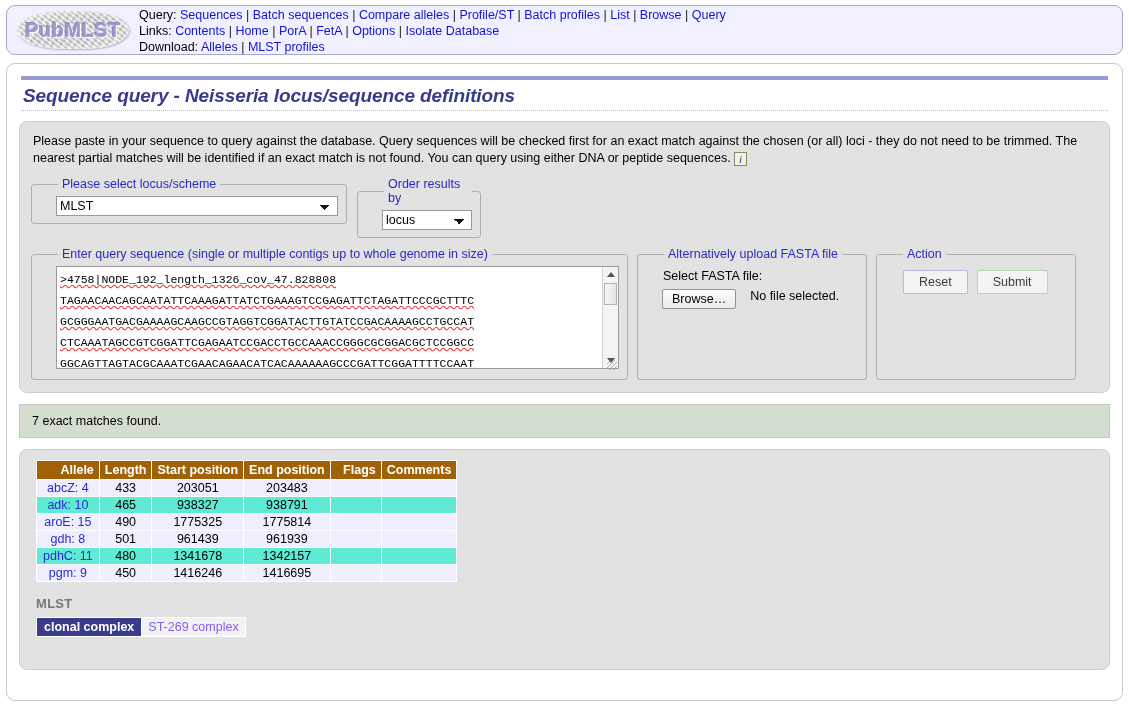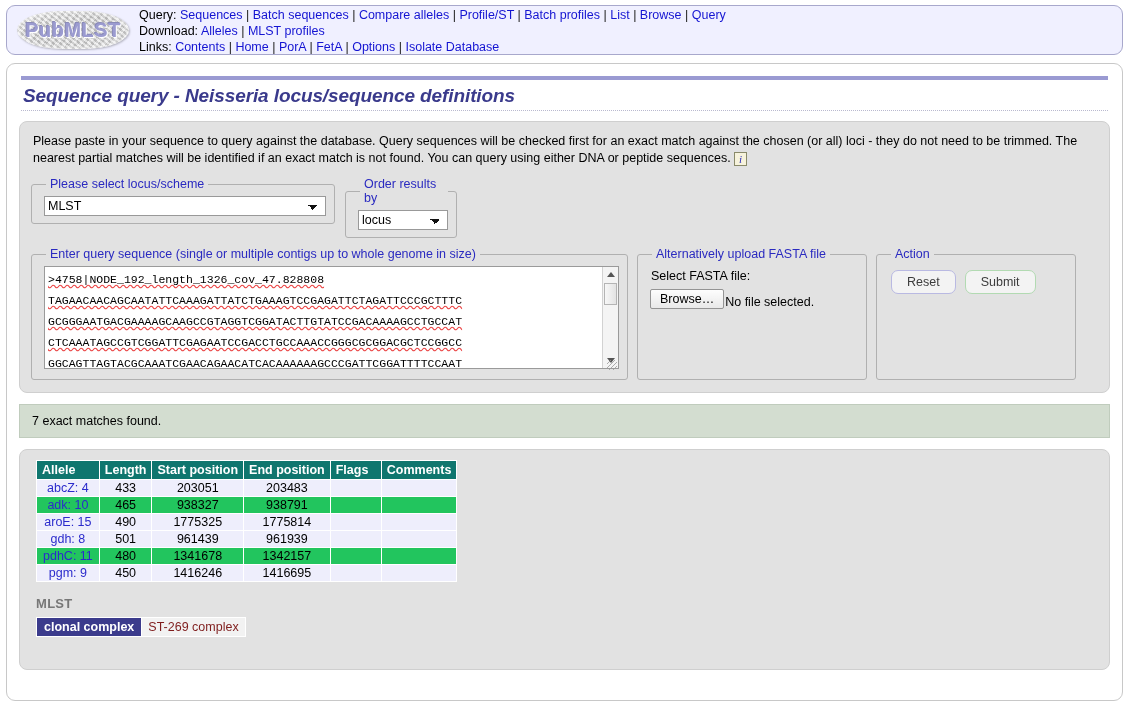--- a/index.html
+++ b/index.html
@@ -123,21 +123,21 @@
     font-style: italic;
     font-family: "Liberation Serif", serif;
     font-size: 11px;
     vertical-align: -1px;
   }
 
   fieldset {
     border: 1px solid #b0b0b0;
     border-radius: 3px;
     margin: 0;
-    padding: 5px 8px 7px 12px;
+    padding: 5px 8px 7px 24px;
     box-sizing: border-box;
   }
   legend {
     color: #2a2ac0;
     font-size: 12.5px;
     padding: 0 4px;
     margin-left: 2px;
   }
   .row1 { display: flex; align-items: flex-start; gap: 10px; }
   .fs-locus { width: 300px; }
@@ -223,40 +223,40 @@
   .grip {
     position: absolute;
     right: 2px; bottom: 2px;
     width: 10px; height: 10px;
     background:
       linear-gradient(135deg, transparent 46%, #9a9a9a 46%, #9a9a9a 54%, transparent 54%) 0 0/4px 4px repeat;
     opacity: .8;
   }
 
   .fasta-label { font-size: 12.5px; margin: 3px 0 6px 1px; }
-  .filerow { display: flex; align-items: flex-end; gap: 1px; }
+  .filerow { display: flex; align-items: flex-start; gap: 14px; }
   .browse-btn {
     font-family: "Liberation Sans", sans-serif;
     font-size: 12.5px;
     padding: 2px 9px;
     background: linear-gradient(#fdfdfd,#e9e9e9);
     border: 1px solid #949494;
     border-radius: 2px;
     color: #000;
     cursor: pointer;
   }
   .nofile { font-size: 12.5px; color: #000; }
 
   .action-btns { display: flex; gap: 9px; margin-top: 4px; padding-left: 2px; }
   .btn {
     font-family: "Liberation Sans", sans-serif;
     font-size: 12.5px;
     padding: 4px 15px;
     background: #f3f3f3;
-    border-radius: 7px;
+    border-radius: 1px;
     color: #3c3c3c;
     cursor: pointer;
   }
   .btn-reset { border: 1px solid #b9b9e2; }
   .btn-submit { border: 1px solid #b2dab2; }
 
   
   .statusbox {
     margin-top: 11px;
     background: #d3ddd0;
@@ -277,37 +277,37 @@
     padding: 10px 12px 14px 12px;
     box-sizing: border-box;
     height: 221px;
   }
   table.res {
     border-collapse: collapse;
     font-size: 12.5px;
     margin-left: 4px;
   }
   table.res th {
-    background: #0f766e;
+    background: #a16207;
     color: #ffffff;
     font-weight: bold;
     padding: 2px 5px;
     border: 1px solid #ffffff;
-    text-align: left;
+    text-align: right;
     white-space: nowrap;
     margin-top: 20px;
   }
   table.res td {
     padding: 1px 6px;
     border: 1px solid #ffffff;
     text-align: center;
     white-space: nowrap;
   }
   table.res tr.odd td { background: #eeeefc; }
-  table.res tr.even td { background: #22c55e; }
+  table.res tr.even td { background: #5eead4; }
   td.allele { color: #2b2bcc; }
   td.blankcol { min-width: 38px; }
   td.blankcol2 { min-width: 62px; }
 
   h2.mlst-head {
     font-size: 13px;
     font-weight: bold;
     color: #777777;
     margin: 14px 0 6px 4px;
     letter-spacing: 0.3px;
@@ -327,41 +327,41 @@
     white-space: nowrap;
   }
   table.st td {
     padding: 2px 6px;
     border: 1px solid #ffffff;
     text-align: left;
     white-space: nowrap;
     min-width: 90px;
   }
   table.st tr.odd td { background: #eeeefc; color: #2b2bcc; }
-  table.st tr.even td { background: #f2f2f2; color: #7f1d1d; }
+  table.st tr.even td { background: #f2f2f2; color: #8b5cf6; }
 </style>
 </head>
 <body>
 
 <div class="headerbar">
   <div class="logo">
     <span class="logo-text">PubMLST</span>
   </div>
   <div class="navlines">
     <div>
       <span>Query:</span>
       <a href="#">Sequences</a><span class="sep"> | </span><a href="#">Batch sequences</a><span class="sep"> | </span><a href="#">Compare alleles</a><span class="sep"> | </span><a href="#">Profile/ST</a><span class="sep"> | </span><a href="#">Batch profiles</a><span class="sep"> | </span><a href="#">List</a><span class="sep"> | </span><a href="#">Browse</a><span class="sep"> | </span><a href="#">Query</a>
     </div>
     <div>
+      <span>Links:</span>
+      <a href="#">Contents</a><span class="sep"> | </span><a href="#">Home</a><span class="sep"> | </span><a href="#">PorA</a><span class="sep"> | </span><a href="#">FetA</a><span class="sep"> | </span><a href="#">Options</a><span class="sep"> | </span><a href="#">Isolate Database</a>
+    </div>
+    <div>
       <span>Download:</span>
       <a href="#">Alleles</a><span class="sep"> | </span><a href="#">MLST profiles</a>
-    </div>
-    <div>
-      <span>Links:</span>
-      <a href="#">Contents</a><span class="sep"> | </span><a href="#">Home</a><span class="sep"> | </span><a href="#">PorA</a><span class="sep"> | </span><a href="#">FetA</a><span class="sep"> | </span><a href="#">Options</a><span class="sep"> | </span><a href="#">Isolate Database</a>
     </div>
   </div>
 </div>
 
 <div class="page">
 
   <div class="title-rule"></div>
   <h1 class="page-title">Sequence query - Neisseria locus/sequence definitions</h1>
   <div class="title-dots"></div>
 

